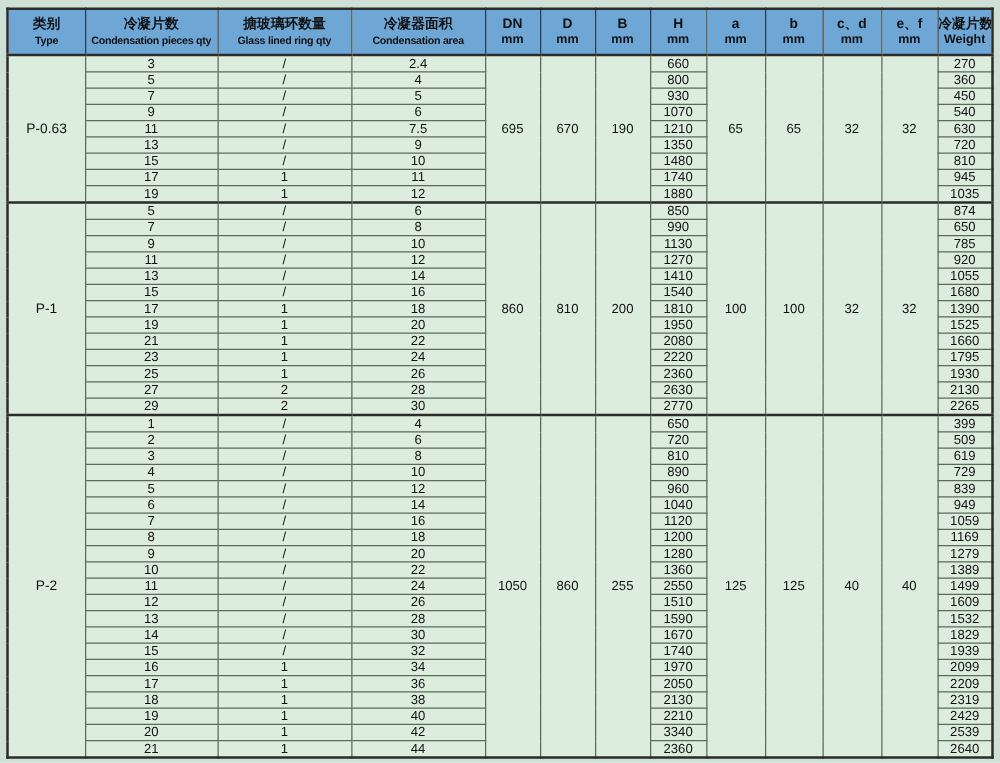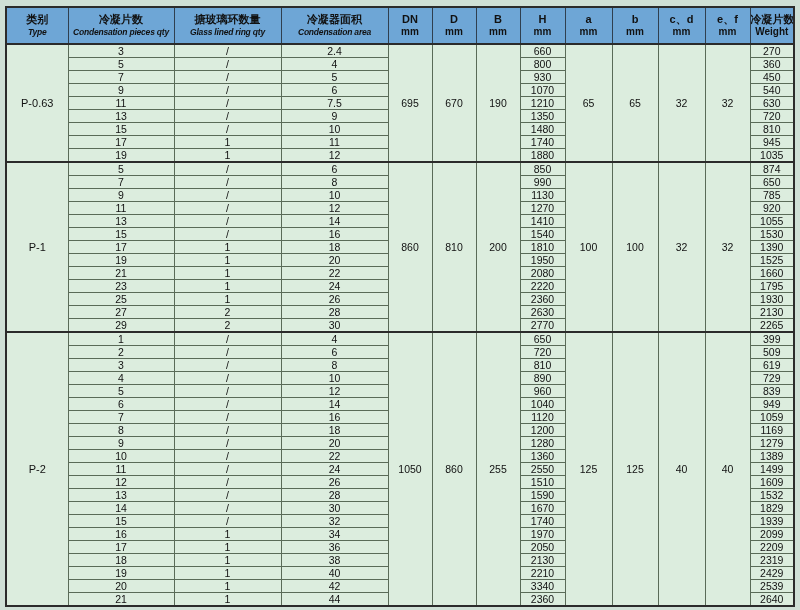--- a/index.html
+++ b/index.html
@@ -36,21 +36,21 @@
   }
   thead th{
     background:var(--header-bg);
     height:35px;
     border-color:#2f3f4f;
     border-bottom:2px solid var(--border);
     font-weight:bold;
   }
   th .line1{font-size:11px;line-height:13px;}
   th .line2{font-size:10px;line-height:12px;}
-  th.wide .line2{font-size:8.5px;letter-spacing:-0.2px;font-style:italic;}
+  th.wide .line2{font-size:8.5px;letter-spacing:-0.2px;}
   tbody td{
     height:12px;
     font-size:10.5px;
     line-height:12px;
     background:var(--cell-bg);
   }
   tbody tr.group-start td{border-top:2px solid var(--border);}
   td.type-cell{font-size:11px;}
 </style>
 </head>
@@ -242,21 +242,21 @@
           <td>/</td>
           <td>14</td>
           <td>1410</td>
           <td>1055</td>
         </tr>
         <tr>
           <td>15</td>
           <td>/</td>
           <td>16</td>
           <td>1540</td>
-          <td>1530</td>
+          <td>1680</td>
         </tr>
         <tr>
           <td>17</td>
           <td>1</td>
           <td>18</td>
           <td>1810</td>
           <td>1390</td>
         </tr>
         <tr>
           <td>19</td>

